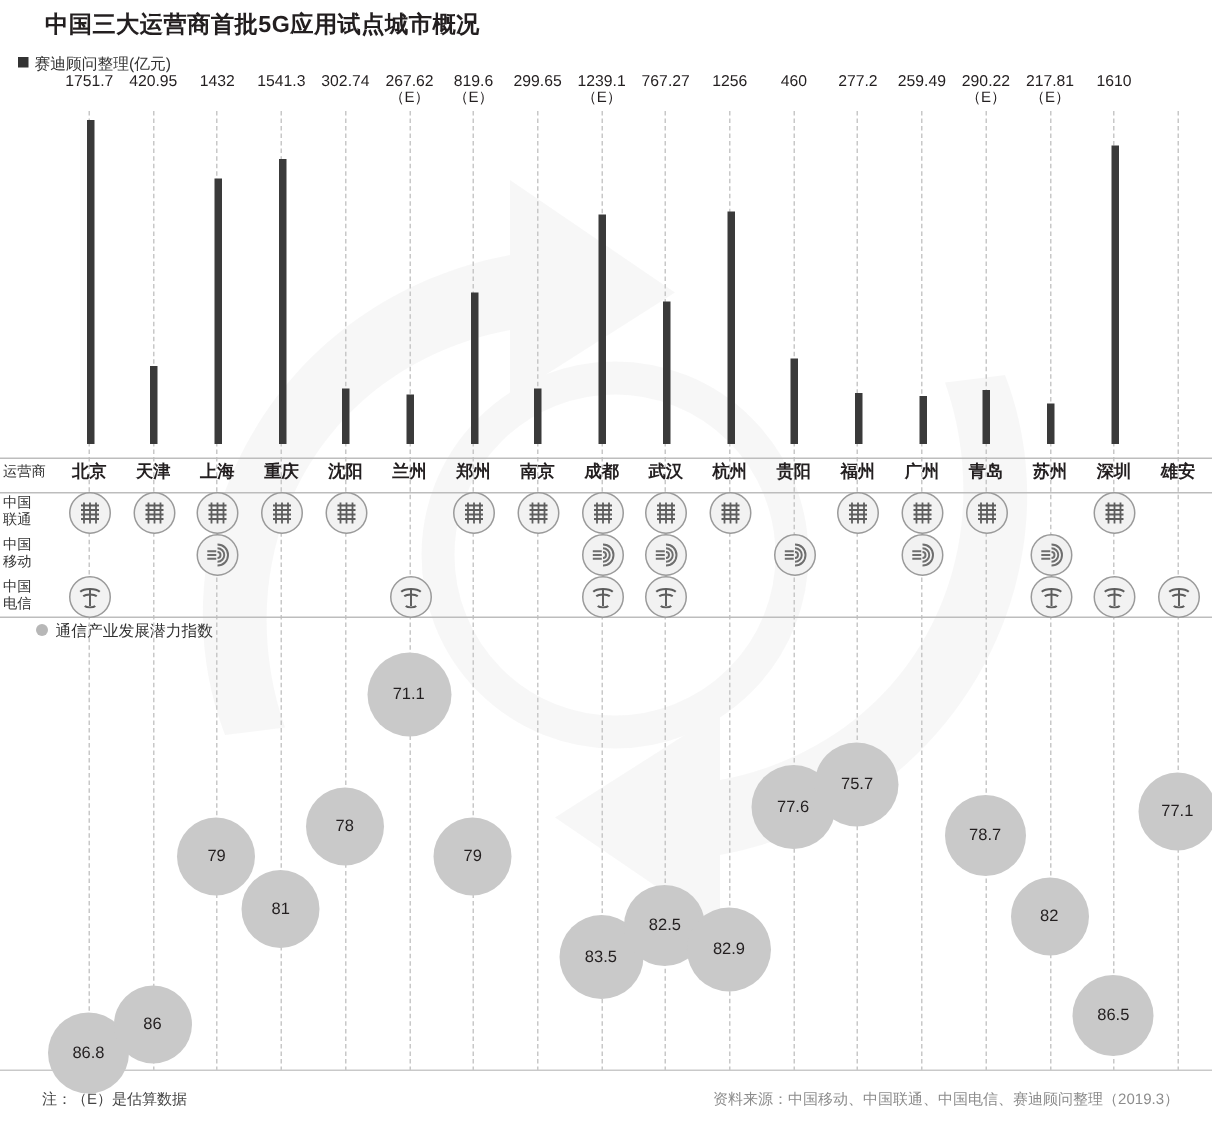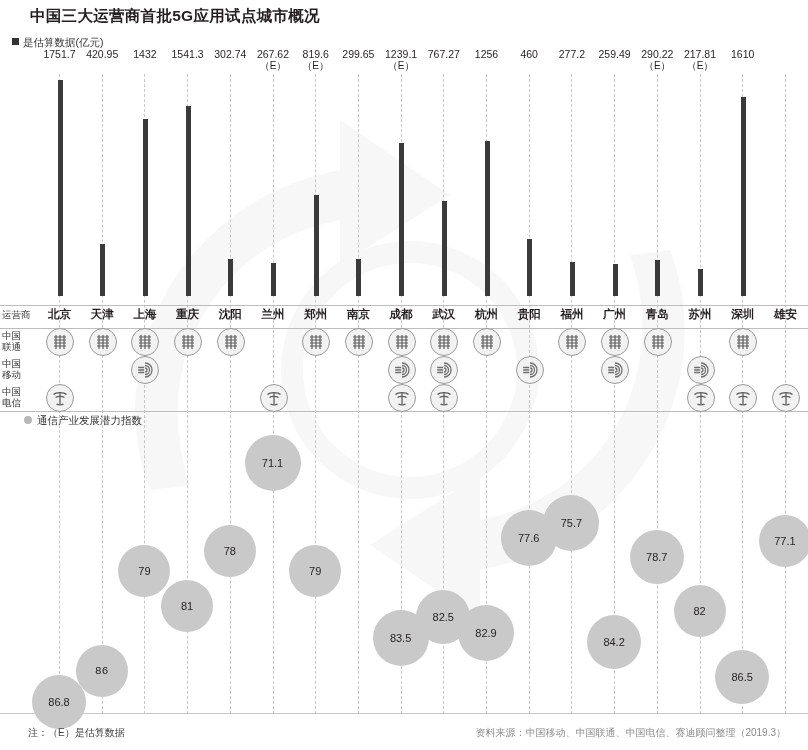--- a/index.html
+++ b/index.html
@@ -103,21 +103,21 @@
     <path d="M60 430 C 10 300, 90 140, 250 110 L 250 60 L 360 135 L 250 205 L 250 160 C 120 185, 60 310, 100 425 Z"></path>
     <path d="M580 190 C 630 320, 550 480, 390 510 L 390 560 L 280 485 L 390 415 L 390 460 C 520 435, 580 310, 540 195 Z"></path>
     <circle cx="320" cy="310" r="118" fill="none" stroke="#f0f0f0" stroke-width="22"></circle>
   </g>
 </svg>
 
 <div class="wrap">
   <div class="title">中国三大运营商首批5G应用试点城市概况</div>
 
   <div class="legend-bar">
-    <span class="sq"></span><span>是估算数据(亿元)</span>
+    <span class="sq"></span><span>赛迪顾问整理(亿元)</span>
   </div>
 
   <div class="legend-bubble">
     <span class="ci"></span><span>通信产业发展潜力指数</span>
   </div>
 
   <div id="cols">
       <div class="col" style="left: 38px;">
         <div class="gridline"></div>
         <div class="val">1751.7</div>
@@ -499,32 +499,31 @@
               <path d="M6.5 16c1.2 1.2 5.8 1.2 7 0"></path>
               <path d="M5.5 9.5c1.8-1.6 7.2-1.6 9 0"></path>
             </g>
           </svg>
         </div>
       </div>
   </div>
 
   <div class="bubblearea" id="bubbles">
       <div class="bubble" style="width: 54px; height: 54px; left: 32px; top: 250px;">86.8</div>
-      <div class="bubble" style="width: 52px; height: 52px; left: 75.7px; top: 220px; font-family: Liberation Mono, monospace;">86</div>
+      <div class="bubble" style="width: 52px; height: 52px; left: 75.7px; top: 232px;">86</div>
       <div class="bubble" style="width: 52px; height: 52px; left: 118.4px; top: 120px;">79</div>
       <div class="bubble" style="width: 52px; height: 52px; left: 161.1px; top: 155px;">81</div>
       <div class="bubble" style="width: 52px; height: 52px; left: 203.8px; top: 100px;">78</div>
       <div class="bubble" style="width: 56px; height: 56px; left: 244.5px; top: 10px; text-align: center;">71.1</div>
       <div class="bubble" style="width: 52px; height: 52px; left: 289.2px; top: 120px;">79</div>
       <div class="bubble" style="width: 56px; height: 56px; left: 372.6px; top: 185px;">83.5</div>
       <div class="bubble" style="width: 54px; height: 54px; left: 416.3px; top: 165px;">82.5</div>
       <div class="bubble" style="width: 56px; height: 56px; left: 458px; top: 180px;">82.9</div>
       <div class="bubble" style="width: 56px; height: 56px; left: 500.7px; top: 85px;">77.6</div>
       <div class="bubble" style="width: 56px; height: 56px; left: 543.4px; top: 70px;">75.7</div>
-      <div class="bubble" style="width: 54px; height: 54px; left: 587.1px; top: 190px;">84.2</div>
       <div class="bubble" style="width: 54px; height: 54px; left: 629.8px; top: 105px;">78.7</div>
       <div class="bubble" style="width: 52px; height: 52px; left: 673.5px; top: 160px;">82</div>
       <div class="bubble" style="width: 54px; height: 54px; left: 715.2px; top: 225px;">86.5</div>
       <div class="bubble" style="width: 52px; height: 52px; left: 758.9px; top: 90px;">77.1</div>
     </div>
 
   <div class="axisline"></div>
   <div class="footer-left">注：（E）是估算数据</div>
   <div class="footer-right">资料来源：中国移动、中国联通、中国电信、赛迪顾问整理（2019.3）</div>
 <div class="cityname" style="left: 38px;">北京</div>

